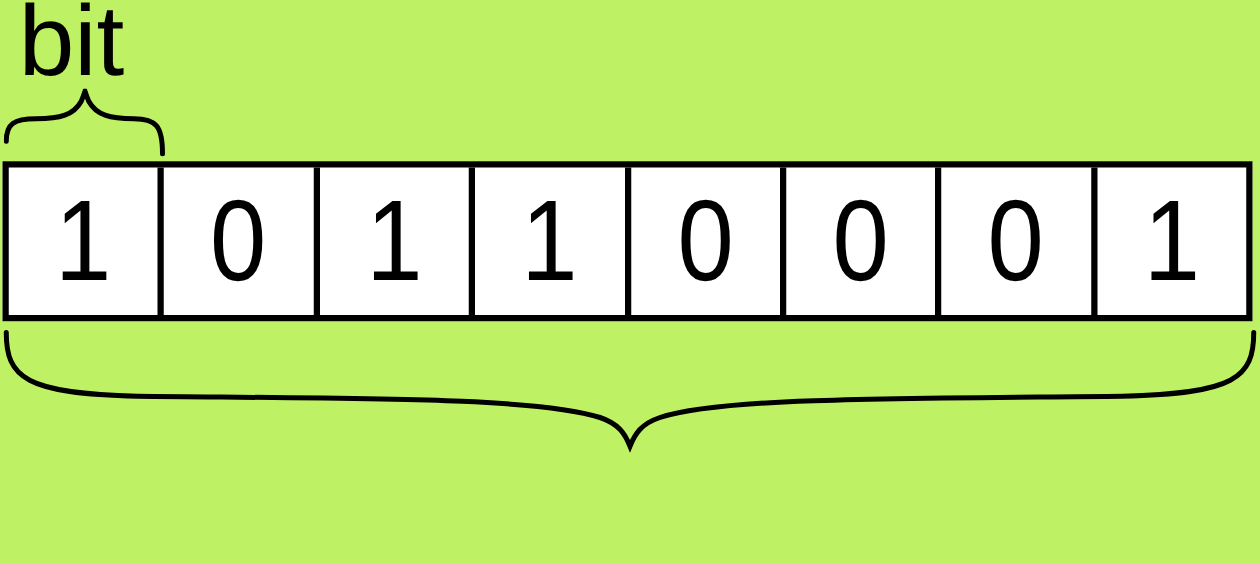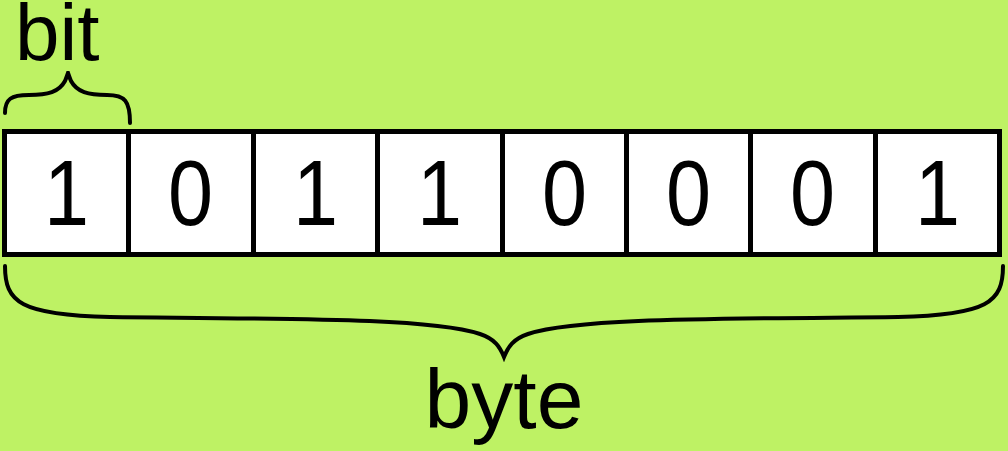--- a/index.html
+++ b/index.html
@@ -119,15 +119,14 @@
   <svg class="brace byte-brace" width="1008" height="100" viewBox="0 0 1008 100" aria-hidden="true">
     <path d="M 5,4
              C 5,40 20,53 110,55
              C 300,57 430,56 480,72
              C 495,77 500,85 504,95
              C 508,85 513,77 528,72
              C 578,56 708,57 898,55
              C 988,53 1003,40 1003,4"></path>
   </svg>
 
-  <div class="label byte-label">byte</div>
 
 </div>
 
 </body></html>

